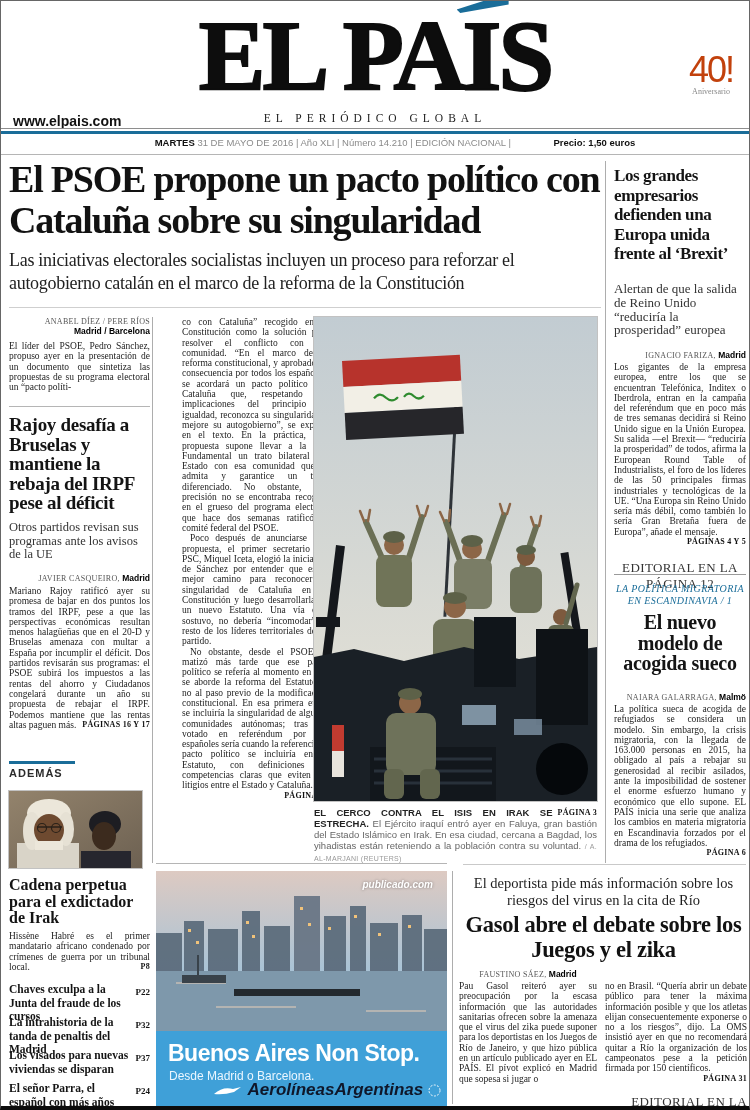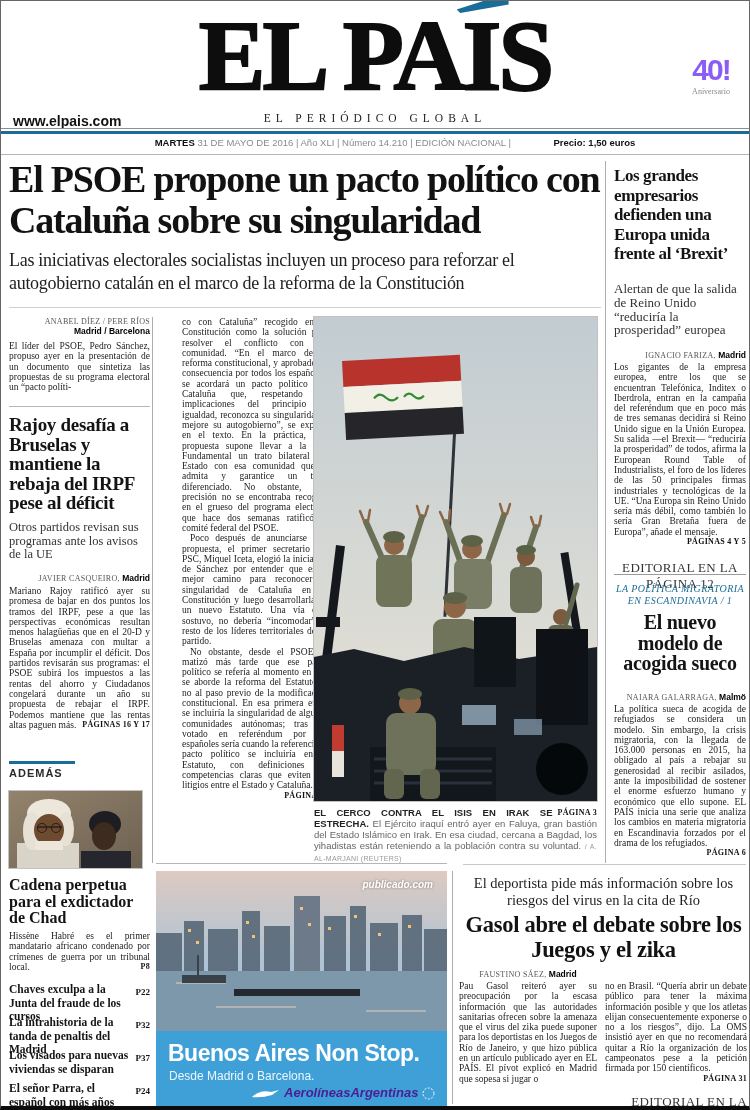--- a/index.html
+++ b/index.html
@@ -8,21 +8,21 @@
   .abs{position:absolute;}
   
   .siteurl{font-family:"Liberation Sans",sans-serif;font-weight:bold;font-size:14px;color:#111;}
   .logo{left:0;right:0;top:6px;text-align:center;font-weight:900;color:#0d0d0d;
         font-size:100px;line-height:98px;letter-spacing:-3px;-webkit-text-stroke:2px #0d0d0d;white-space:nowrap;}
   .logo .li{position:relative;display:inline-block;}
   .logo-accent{position:absolute;top:-14px;left:-6px;width:52px;height:20px;background:#1a6d99;
         clip-path:polygon(0 82%,100% 0,100% 58%,7% 100%);}
   .tagline{left:0;right:0;top:111px;text-align:center;font-size:11.5px;letter-spacing:5px;color:#222;}
   .anniv{right:8px;top:54px;width:60px;text-align:center;}
-  .anniv .n{font-family:"Liberation Sans",sans-serif;font-weight:700;font-size:30px;letter-spacing:-2px;color:#8b5cf6;line-height:30px;}
+  .anniv .n{font-family:"Liberation Sans",sans-serif;font-weight:400;font-size:36px;letter-spacing:-2px;color:#c2410c;line-height:30px;}
   .anniv .l{font-size:8px;color:#888;margin-top:2px;}
   .hrule{background:#b5b5b5;height:1px;}
   .bluebar{left:0;right:0;top:130px;height:3px;background:#1a6d99;}
   .dateline{left:0;right:0;top:136px;text-align:center;font-family:"Liberation Sans",sans-serif;font-size:9.5px;color:#8a8a8a;}
   .dateline b{color:#111;padding-left:40px;}
   
   .h-main{left:8px;top:158px;width:600px;font-weight:bold;font-size:38px;line-height:41px;letter-spacing:-1.2px;color:#121212;}
   .sub-main{left:8px;top:248px;width:596px;font-size:18px;line-height:23px;letter-spacing:-0.3px;color:#222;}
   .byline{font-size:8px;color:#555;letter-spacing:0.3px;}
   .byline b{font-family:"Liberation Sans",sans-serif;font-size:8.5px;color:#000;letter-spacing:0;}
@@ -44,22 +44,22 @@
   .caption .credit{font-size:7px;color:#999;letter-spacing:0.3px;}
   .caption .pref{font-family:"Liberation Serif",serif;}
   figure{margin:0;}
   .photo-frame{outline:1px solid #c2c2c2;}
   
   .ad{left:155px;top:870px;width:291px;height:235px;}
   .ad-blue{position:absolute;left:0;top:160px;width:291px;height:75px;background:#3fa0d8;}
   .ad-h{position:absolute;left:12px;top:9px;font-family:"Liberation Sans",sans-serif;font-weight:bold;
         font-size:23px;color:#fff;letter-spacing:-0.5px;}
   .ad-s{position:absolute;left:13px;top:38px;font-family:"Liberation Sans",sans-serif;font-size:12px;color:#eaf6ff;}
-  .ad-brand{position:absolute;right:12px;bottom:6px;font-family:"Liberation Sans",sans-serif;
-        font-style:italic;font-weight:bold;font-size:13px;color:#4c1d95;}
+  .ad-brand{position:absolute;right:6px;bottom:6px;font-family:"Liberation Sans",sans-serif;
+        font-style:italic;font-weight:bold;font-size:17px;color:#0f172a;}
   .ad-site{position:absolute;right:14px;top:8px;font-family:"Liberation Sans",sans-serif;
         font-style:italic;font-weight:bold;font-size:10px;color:#fff;text-shadow:0 0 3px rgba(0,0,0,.4);}
   .gasol-kicker{left:458px;top:874px;width:289px;text-align:center;font-size:14.5px;line-height:16.5px;color:#1d1d1d;}
   .gasol-h{left:458px;top:912px;width:289px;text-align:center;font-weight:bold;font-size:22.5px;line-height:24.5px;letter-spacing:-0.3px;color:#121212;}
 </style>
 </head>
 <body>
 
 <div class="page">
 
@@ -129,21 +129,21 @@
       <ellipse cx="23" cy="40" rx="9" ry="19" fill="#e6e1d4"></ellipse>
       <ellipse cx="57" cy="38" rx="8" ry="17" fill="#e6e1d4"></ellipse>
       <ellipse cx="40" cy="39" rx="15" ry="16" fill="#6e4a30"></ellipse>
       <rect x="26" y="50" width="28" height="9" fill="#ece7da"></rect>
       <line x1="28" y1="36" x2="53" y2="36" stroke="#2a2118" stroke-width="1.5"></line>
       <circle cx="33" cy="37" r="4.5" fill="none" stroke="#2a2118" stroke-width="1.2"></circle>
       <circle cx="47" cy="37" r="4.5" fill="none" stroke="#2a2118" stroke-width="1.2"></circle>
     </svg>
   </figure>
 
-  <div class="abs h2l" style="left:8px;top:876px;width:143px;font-size:16px;line-height:16.5px;">Cadena perpetua para el exdictador de Chad</div>
+  <div class="abs h2l" style="left:8px;top:876px;width:143px;font-size:16px;line-height:16.5px;">Cadena perpetua para el exdictador de Irak</div>
   <div class="abs body-text" style="left:8px;top:930px;width:141px;height:45px;">
     <span>Hissène Habré es el primer mandatario africano condenado por crímenes de guerra por un tribunal local.</span><span class="pref">P8</span>
   </div>
 
   <div class="abs brief" style="left:8px;top:982px;width:141px;">
     <span class="bp">P22</span><span>Chaves exculpa a la Junta del fraude de los cursos</span>
   </div>
   <div class="abs brief" style="left:8px;top:1015px;width:141px;">
     <span class="bp">P32</span><span>La intrahistoria de la tanda de penaltis del Madrid</span>
   </div>

